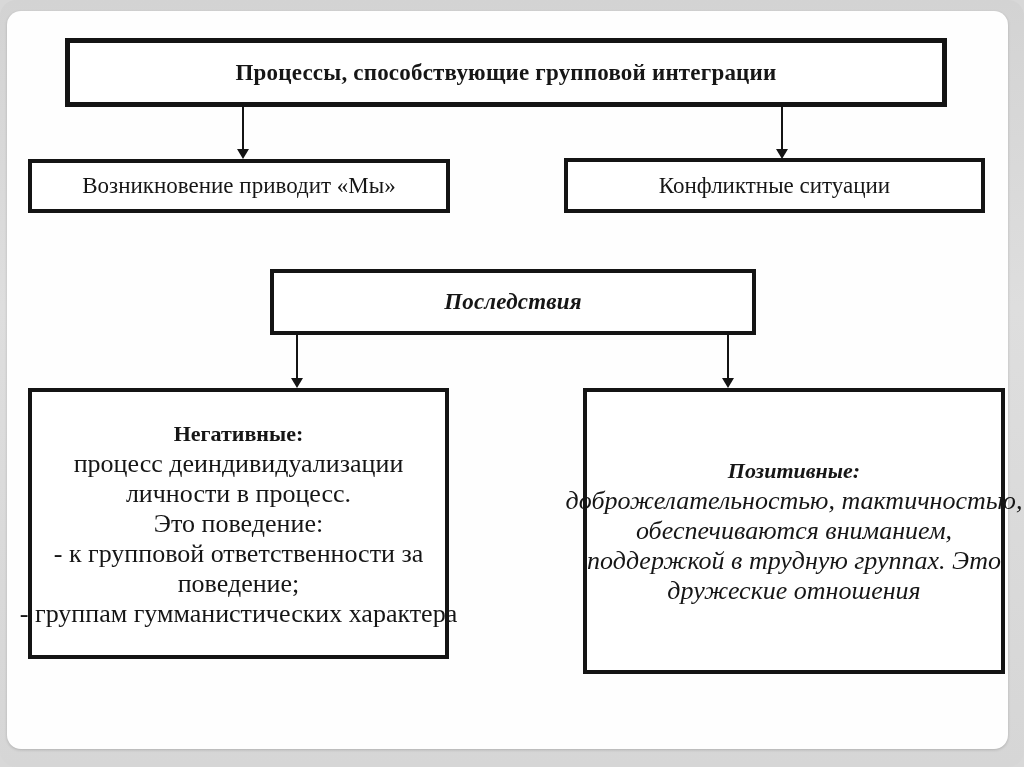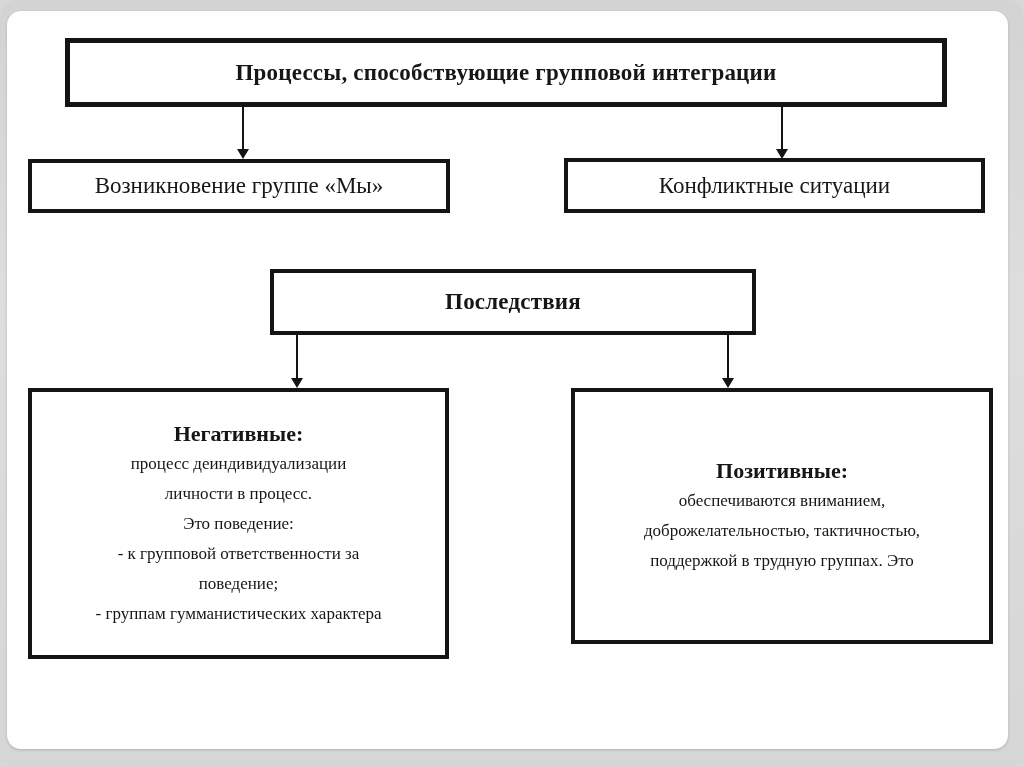--- a/index.html
+++ b/index.html
@@ -44,21 +44,21 @@
   }
   .plain-text { font-size: 23px; }
   .body-box { padding: 12px 6px; }
   .heading-line {
     font-weight: bold;
     font-size: 22px;
     line-height: 30px;
     white-space: nowrap;
   }
   .body-line {
-    font-size: 17px;
+    font-size: 26px;
     line-height: 30px;
     white-space: nowrap;
   }
   .arrow { position: absolute; width: 12px; }
   .arrow .shaft {
     position: absolute;
     left: 5px; top: 0; bottom: 8px;
     width: 2px;
     background: #141414;
   }
@@ -68,23 +68,23 @@
     width: 0; height: 0;
     border-left: 6px solid transparent;
     border-right: 6px solid transparent;
     border-top: 10px solid #141414;
   }
 
   
   #box-top        { left: 58px;  top: 27px;  width: 882px; height: 69px; }
   #box-we         { left: 21px;  top: 148px; width: 422px; height: 54px; }
   #box-conflict   { left: 557px; top: 147px; width: 421px; height: 55px; }
-  #box-conseq     { left: 263px; top: 258px; width: 486px; height: 66px; }
+  #box-conseq     { left: 263px; top: 258px; width: 486px; height: 66px; font-style: italic; }
   #box-negative   { left: 21px;  top: 377px; width: 421px; height: 271px; }
-  #box-positive   { left: 564px; top: 377px; width: 422px; height: 256px; }
+  #box-positive   { left: 576px; top: 377px; width: 422px; height: 286px; font-style: italic; }
 
   #arrow-left-1   { left: 230px; top: 96px;  height: 52px; }
   #arrow-right-1  { left: 769px; top: 96px;  height: 52px; }
   #arrow-left-2   { left: 284px; top: 324px; height: 53px; }
   #arrow-right-2  { left: 715px; top: 324px; height: 53px; }
 </style>
 </head>
 <body>
 
 <div class="page">
@@ -97,21 +97,21 @@
     <div class="arrow" id="arrow-left-1">
       <div class="shaft"></div>
       <div class="head"></div>
     </div>
     <div class="arrow" id="arrow-right-1">
       <div class="shaft"></div>
       <div class="head"></div>
     </div>
 
     <div class="node" id="box-we">
-      <div class="plain-text">Возникновение группе «Мы»</div>
+      <div class="plain-text">Возникновение приводит «Мы»</div>
     </div>
 
     <div class="node" id="box-conflict">
       <div class="plain-text">Конфликтные ситуации</div>
     </div>
 
     <div class="node" id="box-conseq">
       <div class="title-text">Последствия</div>
     </div>
 
@@ -129,19 +129,20 @@
       <div class="body-line">процесс деиндивидуализации</div>
       <div class="body-line">личности в процесс.</div>
       <div class="body-line">Это поведение:</div>
       <div class="body-line">- к групповой ответственности за</div>
       <div class="body-line">поведение;</div>
       <div class="body-line">- группам гумманистических характера</div>
     </div>
 
     <div class="node body-box" id="box-positive">
       <div class="heading-line">Позитивные:</div>
+      <div class="body-line">доброжелательностью, тактичностью,</div>
       <div class="body-line">обеспечиваются вниманием,</div>
-      <div class="body-line">доброжелательностью, тактичностью,</div>
       <div class="body-line">поддержкой в трудную группах. Это</div>
+      <div class="body-line">дружеские отношения</div>
     </div>
 
   </div>
 </div>
 
 </body></html>

